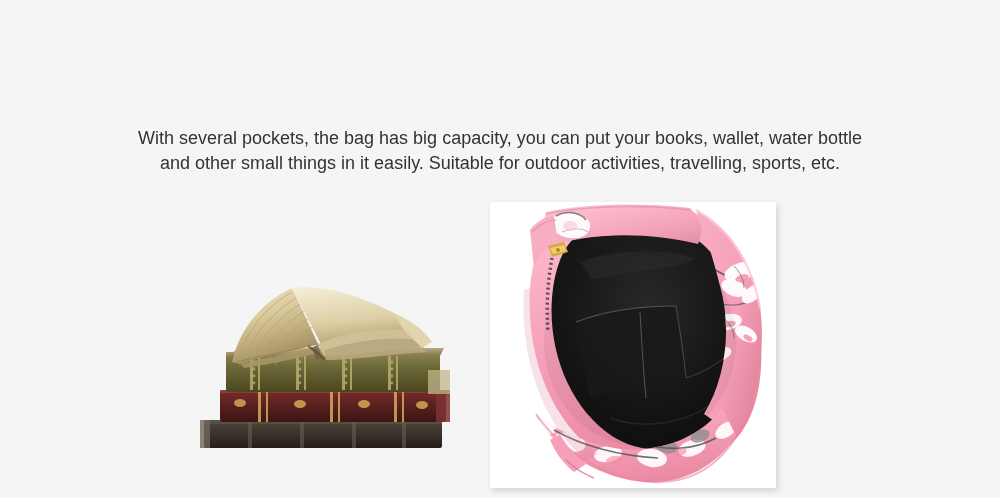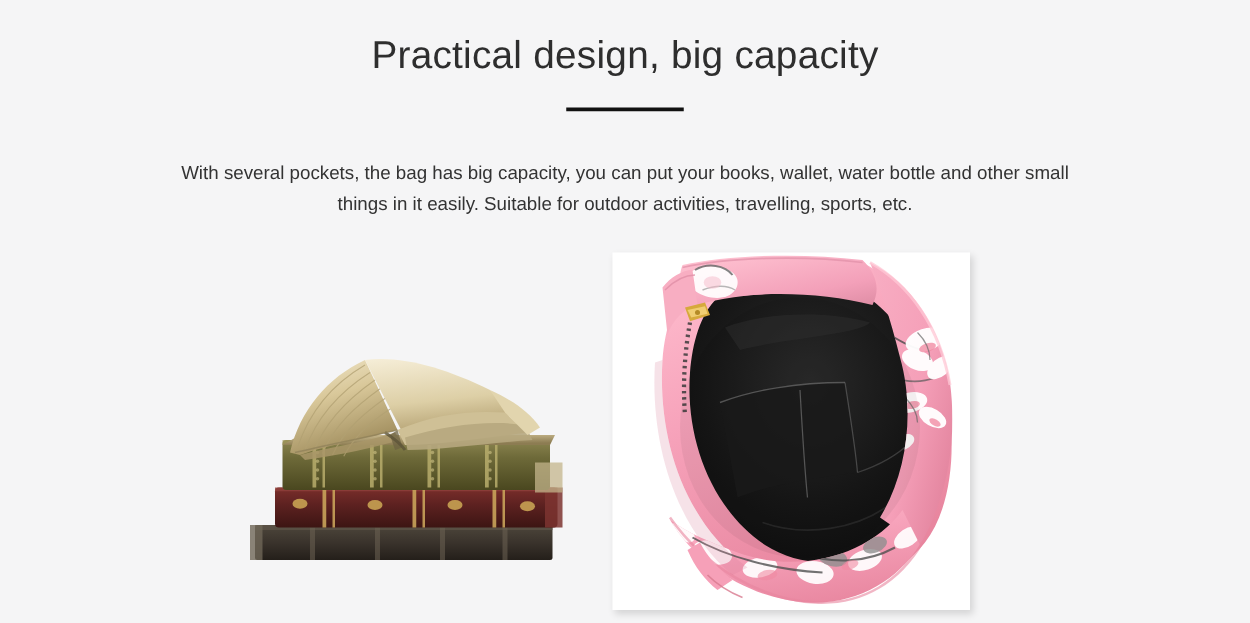--- a/index.html
+++ b/index.html
@@ -47,21 +47,21 @@
 
   
   .intro-block {
     position: absolute;
     top: 126px;
     left: 130px;
     width: 740px;
     text-align: center;
   }
   .intro-text {
-    font-size: 15px;
+    font-size: 18px;
     line-height: 25px;
     color: #333333;
     margin: 0;
   }
 
   
   .media-row {
     position: absolute;
     top: 198px;
     left: 0;
@@ -105,24 +105,20 @@
     overflow: hidden;
     clip: rect(0 0 0 0);
     white-space: nowrap;
   }
 </style>
 </head>
 <body>
 
 <div class="page">
 
-  <div class="heading-block">
-    <h1 class="page-title">Practical design, big capacity</h1>
-    <div class="title-rule"></div>
-  </div>
 
   <div class="intro-block">
     <p class="intro-text">With several pockets, the bag has big capacity, you can put your books, wallet, water bottle and other small things in it easily. Suitable for outdoor activities, travelling, sports, etc.</p>
   </div>
 
   <div class="media-row">
 
     <div class="books-figure">
       <span class="sr-label">Stack of three antique hardcover books with an open book resting on top</span>
       <svg class="books-art" viewBox="0 0 264 198" preserveAspectRatio="none">

